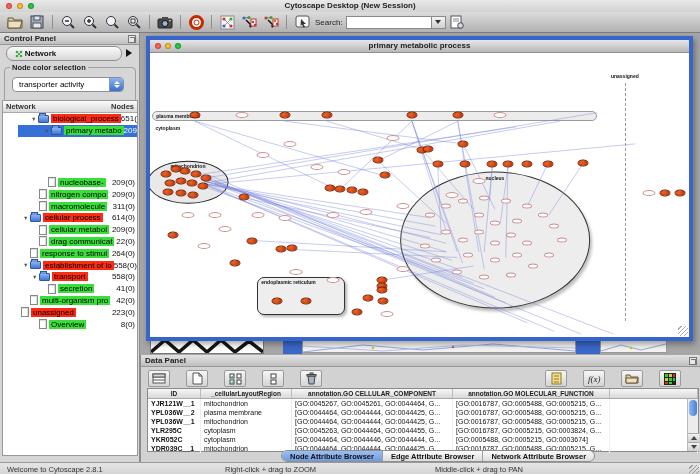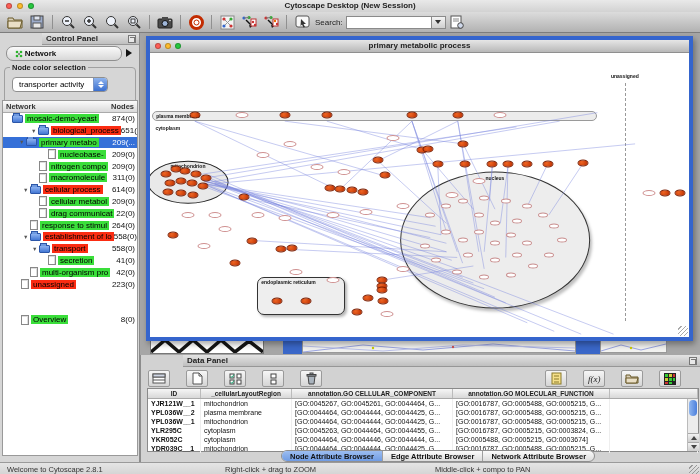--- a/index.html
+++ b/index.html
@@ -25,33 +25,33 @@
   .searchlbl{font-size:8px;color:#222;margin:0 3px 0 2px;}
   .searchbox{width:86px;height:13px;border:1px solid #8a8a8a;background:#fff;font-size:8px;padding:0 2px;
     font-family:"Liberation Sans",sans-serif;}
   .dropbtn{width:14px;height:13px;border:1px solid #8a8a8a;border-left:none;background:linear-gradient(#f4f4f4,#cfcfcf);
     display:inline-flex;align-items:center;justify-content:center;}
   .dropbtn i{width:0;height:0;border-left:3px solid transparent;border-right:3px solid transparent;border-top:4px solid #333;}
 
   
   .cpanel{position:absolute;left:0;top:33px;width:140px;height:429px;background:#d6d6d6;border-right:1px solid #8c8c8c;}
   .phead{height:12px;background:linear-gradient(#e3e3e3,#bfbfbf);border-bottom:1px solid #979797;
-    font-size:8px;font-weight:bold;color:#222;padding:1px 4px;position:relative;margin-left:42px;}
+    font-size:8px;font-weight:bold;color:#222;padding:1px 4px;position:relative;}
   .floatic{position:absolute;right:3px;top:2px;width:8px;height:8px;border:1px solid #777;background:#e8e8e8;}
   .floatic:before{content:"";position:absolute;left:1px;top:1px;width:4px;height:4px;border-top:1px solid #777;border-right:1px solid #777;}
   .ctabs{position:absolute;left:6px;top:13px;width:116px;height:15px;display:flex;
     border:1px solid #8f8f8f;border-radius:7px;overflow:hidden;background:linear-gradient(#fafafa,#d8d8d8);}
   .ctab{flex:1;display:flex;align-items:center;justify-content:center;font-size:8px;font-weight:bold;color:#111;gap:2px;}
   .ctab.sel{background:linear-gradient(#a9c6f2,#7fa8e6);margin-top:30px;}
   .ctab-more{position:absolute;left:126px;top:16px;width:0;height:0;
     border-top:4px solid transparent;border-bottom:4px solid transparent;border-left:6px solid #111;}
   .netglyph{width:8px;height:8px;}
   .fieldset{position:absolute;left:4px;top:34px;width:132px;height:38px;border:1px solid #a0a0a0;border-radius:4px;}
   .legend{position:absolute;left:5px;top:-5px;background:#d6d6d6;padding:0 2px;font-size:7.5px;font-weight:bold;color:#222;}
-  .popup{position:absolute;left:7px;top:9px;width:96px;height:15px;background:#fff;border:1px solid #8f8f8f;border-radius:4px;
+  .popup{position:absolute;left:7px;top:9px;width:112px;height:15px;background:#fff;border:1px solid #8f8f8f;border-radius:4px;
     font-size:8px;display:flex;align-items:center;padding-left:6px;overflow:hidden;}
   .popup .cap{position:absolute;right:0;top:0;width:14px;height:100%;
     background:linear-gradient(#8fb4ee,#3a6fd0);border-left:1px solid #7a95c8;
     display:flex;flex-direction:column;align-items:center;justify-content:center;gap:1px;}
   .cap i{width:0;height:0;border-left:3px solid transparent;border-right:3px solid transparent;}
   .cap i.up{border-bottom:3px solid #fff;} .cap i.dn{border-top:3px solid #fff;}
   .checkrow{position:absolute;left:8px;top:78px;display:flex;align-items:center;gap:4px;}
   .checkbox{width:11px;height:11px;border:1px solid #4a6fb4;border-radius:2px;
     background:linear-gradient(#7fa9ec,#3c74d6);color:#fff;font-size:9px;line-height:10px;text-align:center;}
   .checkbox:before{content:"\2713";}
@@ -304,42 +304,35 @@
     <div class="checkrow">
       <span class="checkbox"></span>
       <span class="checklbl">Select nodes</span>
     </div>
     <div class="tree">
       <div class="treehead">
         <span class="cn">Network</span>
         <span class="cc">Nodes</span>
       </div>
       <div id="tree-rows">
-          <div class="trow" style="padding-left: 2px;">
-            <span class="tarrow"></span>
-            <span class="tfolder"></span>
-            <span class="tchip green">mosaic-demo-yeast</span>
-            <span class="tspace"></span>
-            <span class="tcount">874(0)</span>
-          </div>
           <div class="trow" style="padding-left: 28px;">
             <span class="tarrow on"></span>
             <span class="tfolder"></span>
             <span class="tchip red">biological_process</span>
             <span class="tspace"></span>
             <span class="tcount">651(0)</span>
           </div>
-          <div class="trow sel" style="padding-left: 16px;">
+          <div class="trow sel" style="padding-left: 26px; margin-left: 15px;">
             <span class="tarrow on"></span>
             <span class="tfolder"></span>
             <span class="tchip green">primary metabo</span>
             <span class="tspace"></span>
             <span class="tcount">209(...</span>
           </div>
-          <div class="trow" style="padding-left: 38px;">
+          <div class="trow" style="padding-left: 38px; margin-top: 40px;">
             <span class="tarrow"></span>
             <span class="tfile"></span>
             <span class="tchip green">nucleobase-</span>
             <span class="tspace"></span>
             <span class="tcount">209(0)</span>
           </div>
           <div class="trow" style="padding-left: 29px;">
             <span class="tarrow"></span>
             <span class="tfile"></span>
             <span class="tchip green">nitrogen compo</span>
@@ -409,21 +402,21 @@
             <span class="tspace"></span>
             <span class="tcount">42(0)</span>
           </div>
           <div class="trow" style="padding-left: 11px;">
             <span class="tarrow"></span>
             <span class="tfile"></span>
             <span class="tchip red">unassigned</span>
             <span class="tspace"></span>
             <span class="tcount">223(0)</span>
           </div>
-          <div class="trow" style="padding-left: 11px; margin-top: 24px;">
+          <div class="trow" style="padding-left: 29px;">
             <span class="tarrow"></span>
             <span class="tfile"></span>
             <span class="tchip green">Overview</span>
             <span class="tspace"></span>
             <span class="tcount">8(0)</span>
           </div>
         </div>
     </div>
   </div>
 
@@ -770,17 +763,17 @@
 
   <div class="btabs" id="browser-tabs">
       <span class="btab sel">Node Attribute Browser</span>
       <span class="btab">Edge Attribute Browser</span>
       <span class="btab">Network Attribute Browser</span>
     </div>
 
   <div class="statusbar">
     <span style="left:7px">Welcome to Cytoscape 2.8.1</span>
     <span style="left:225px">Right-click + drag to ZOOM</span>
-    <span style="left:435px">Middle-click + compo to PAN</span>
+    <span style="left:435px">Middle-click + drag to PAN</span>
     <span class="sgrip"></span>
   </div>
 
 </div>
 
 </body></html>

